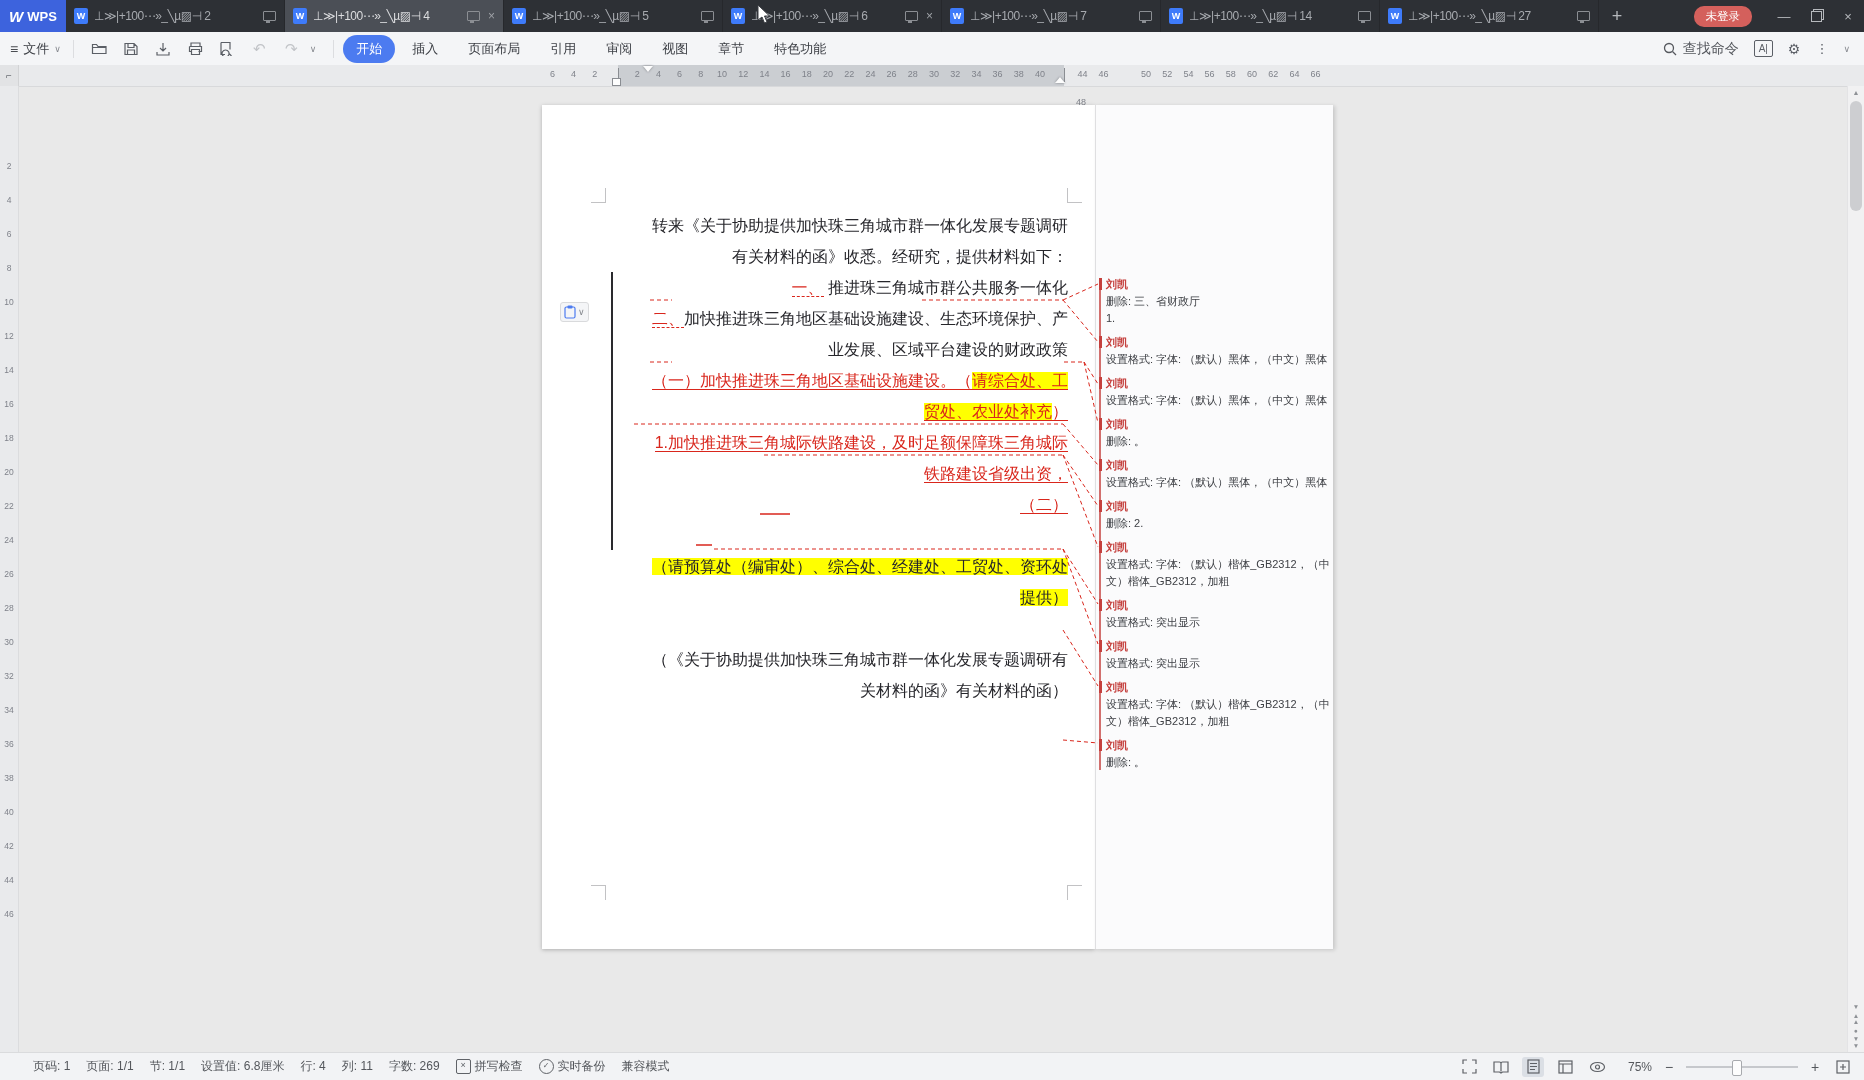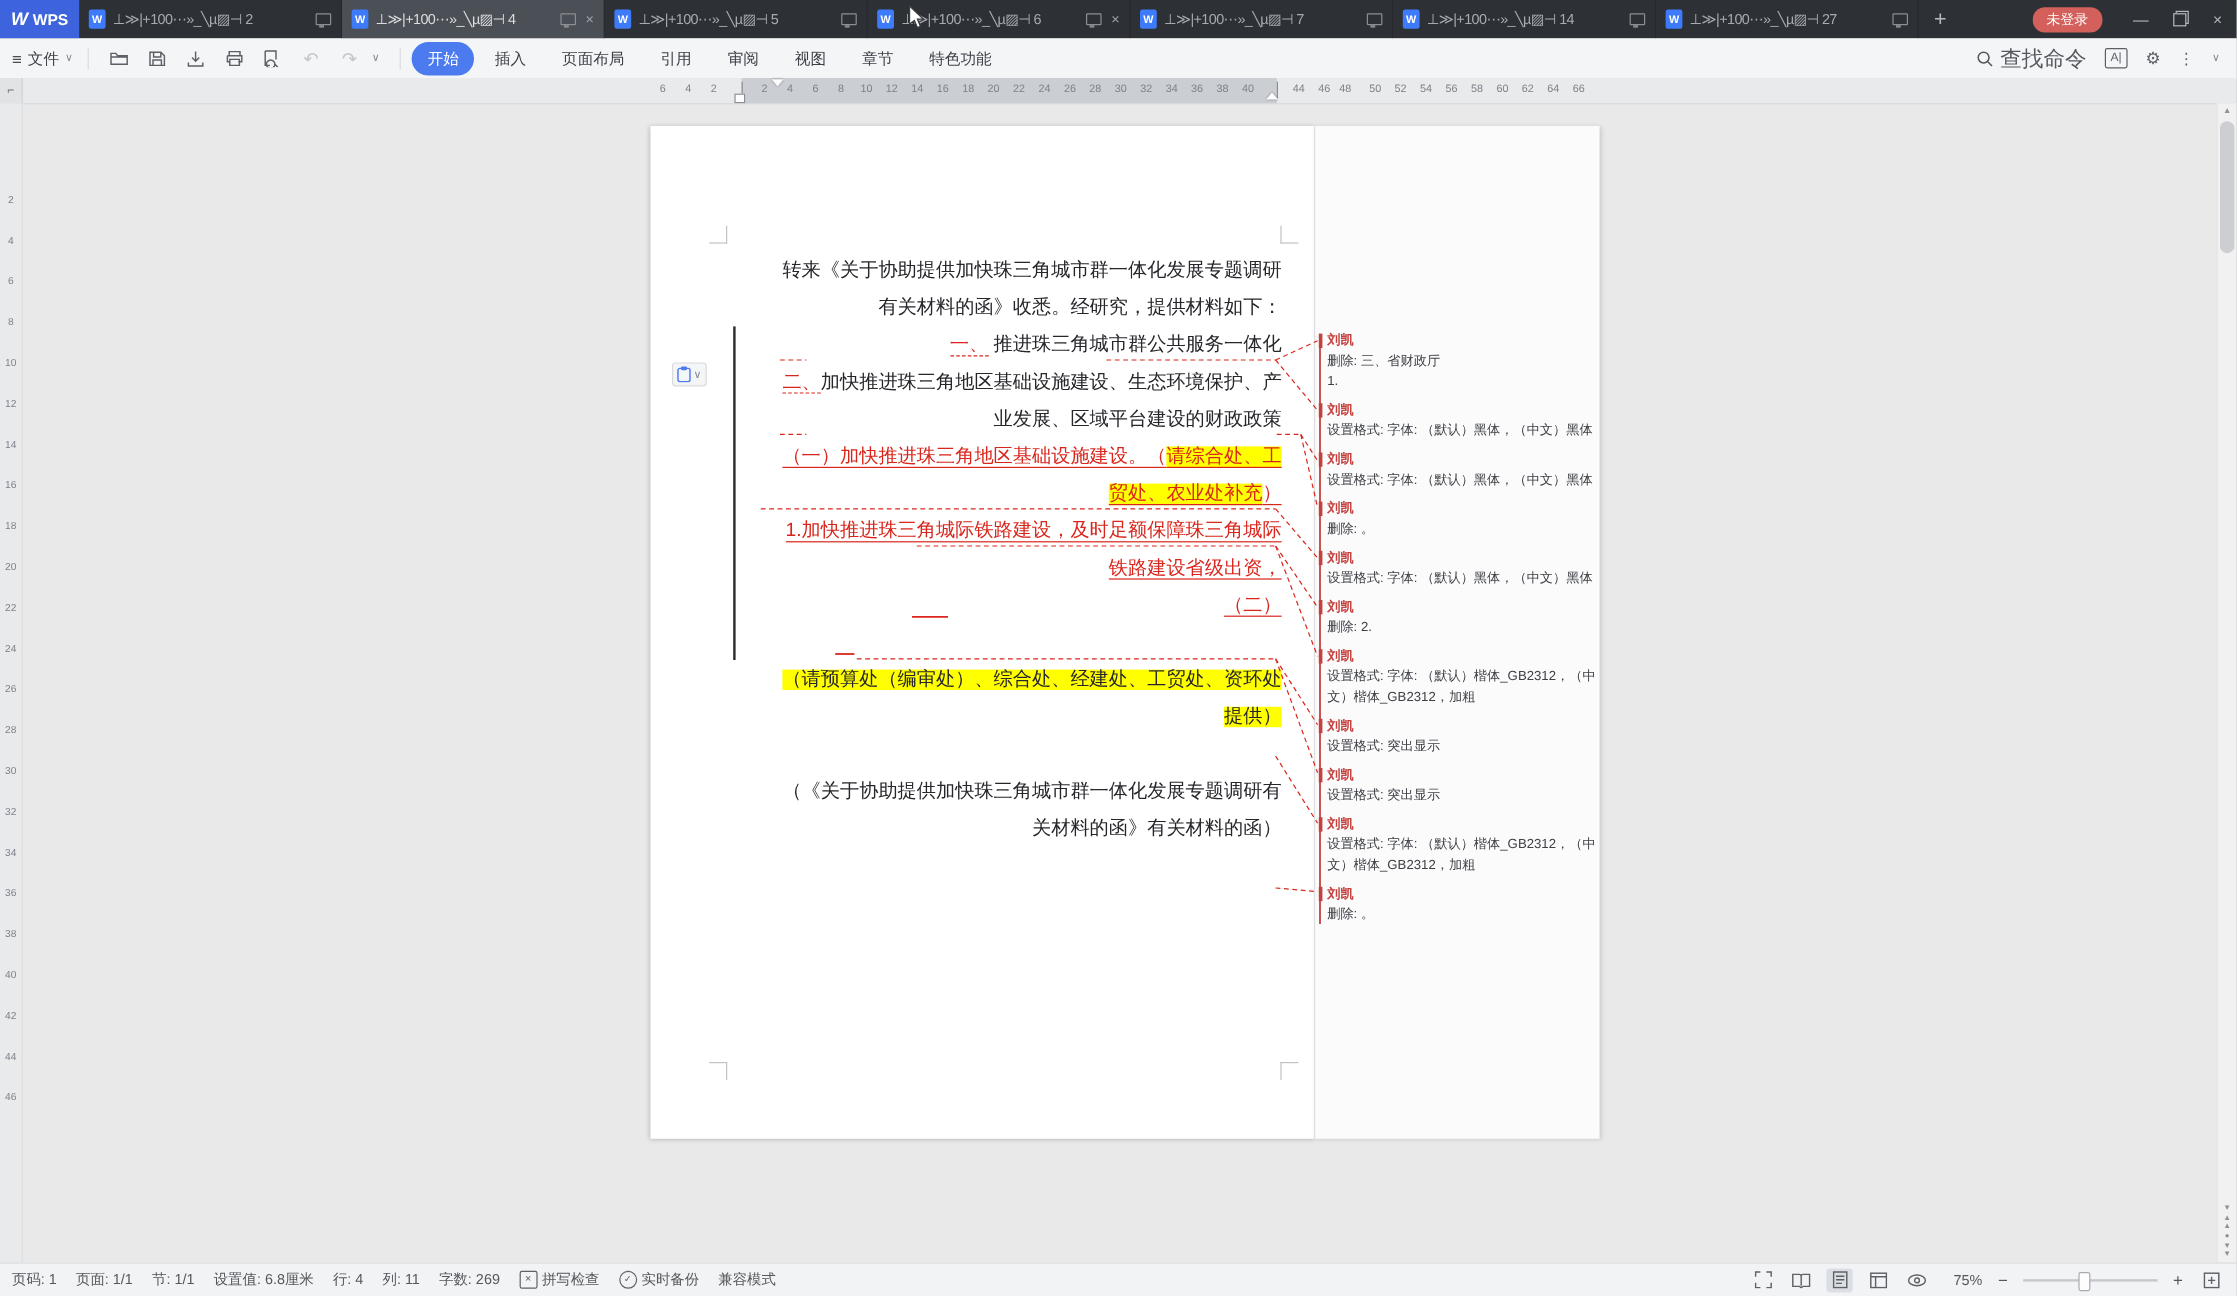--- a/index.html
+++ b/index.html
@@ -29,21 +29,21 @@
   .chev{font-size:9px;color:#85888E;}
   .vsep{width:1px;height:18px;background:#DCDDE0;margin:0 7px;}
   .tbico{width:27px;height:24px;display:flex;align-items:center;justify-content:center;}
   .tbico svg{stroke:#5B5F66;fill:none;stroke-width:1.2;}
   .tbico.disabled{color:#BFC1C5;}
   .arrglyph{font-size:15px;color:#5B5F66;}
   .disabled .arrglyph{color:#C2C4C8;}
   .menu{padding:5px 13px;border-radius:14px;margin:0 2px;white-space:nowrap;}
   .menu.active{background:#4C7BF0;color:#fff;}
   .mb-right{margin-left:auto;display:flex;align-items:center;gap:15px;padding-right:14px;color:#55585E;}
-  .findbox{display:flex;align-items:center;gap:6px;font-size:18px;}
+  .findbox{display:flex;align-items:center;gap:6px;font-size:14px;}
   .ico-a{width:17px;height:15px;border:1px solid #5B5F66;border-radius:2px;font-size:10px;display:flex;align-items:center;justify-content:center;color:#5B5F66;}
   .gear{font-size:14px;color:#5B5F66;}
   .vdots{font-size:13px;color:#5B5F66;}
   
   .hruler{position:absolute;left:0;top:65px;right:0;height:21px;background:#E9EAEC;border-bottom:1px solid #D8D9DB;}
   .hband{position:absolute;left:618px;top:0;width:446px;height:21px;background:#CBCED2;}
   .rnum{position:absolute;top:4px;font-size:9px;color:#7F828A;transform:translateX(-50%);}
   .mtick{position:absolute;top:3px;width:1px;height:14px;background:#8A8D92;}
   .m-fl{position:absolute;left:643px;top:1px;width:0;height:0;border-left:5px solid transparent;border-right:5px solid transparent;border-top:6px solid #FDFDFD;filter:drop-shadow(0 0 1px #7A7D82);}
   .m-box{position:absolute;left:612px;top:13px;width:7px;height:6px;background:#FDFDFD;border:1px solid #8A8D92;}
@@ -76,21 +76,21 @@
   .ce .bd{white-space:pre-line;}
   .ce::before{content:"";position:absolute;left:-7px;top:2px;width:3px;height:12px;background:#C5413E;}
   .overlay{position:absolute;left:0;top:0;pointer-events:none;}
   
   .scrollv{position:absolute;right:0;top:86px;width:16px;bottom:28px;background:#F1F1F2;border-left:1px solid #E3E3E5;}
   .sb-up{position:absolute;top:3px;left:0;right:0;text-align:center;font-size:7px;color:#8E9196;}
   .sb-thumb{position:absolute;left:2px;top:15px;width:12px;height:110px;background:#CDCED1;border-radius:6px;}
   .sb-bot{position:absolute;bottom:3px;left:0;right:0;display:flex;flex-direction:column;align-items:center;gap:2px;font-size:6.5px;color:#8E9196;line-height:1;}
   
   .statusbar{position:absolute;left:0;right:0;bottom:0;height:28px;background:#F2F3F5;border-top:1px solid #DADBDD;display:flex;align-items:center;font-size:12px;color:#54575C;padding:0 10px;gap:16px;box-sizing:border-box;}
-  .sb-left{display:flex;align-items:flex-end;gap:16px;white-space:nowrap;}
+  .sb-left{display:flex;align-items:flex-end;gap:16px;white-space:nowrap;margin-left:23px;}
   .sb-flag{display:flex;align-items:center;gap:4px;white-space:nowrap;}
   .sp-ico{width:13px;height:13px;border:1px solid #5F6267;border-radius:2px;font-size:9px;line-height:11px;text-align:center;color:#5F6267;}
   .sp-ico::before{content:"×";}
   .bk-ico{width:13px;height:13px;border:1px solid #5F6267;border-radius:50%;font-size:8px;line-height:12px;text-align:center;color:#5F6267;}
   .bk-ico::before{content:"✓";}
   .sb-right{margin-left:auto;display:flex;align-items:center;gap:10px;}
   .vico{width:22px;height:20px;display:flex;align-items:center;justify-content:center;border-radius:3px;}
   .vico svg{stroke:#5E6166;fill:none;stroke-width:1.2;}
   .vico.active{background:#DBDFE5;}
   .zoomtrack{width:112px;height:2px;background:#C6C8CC;position:relative;}
@@ -250,21 +250,21 @@
       <span class="rnum" style="left: 891.6px;">26</span>
       <span class="rnum" style="left: 912.8px;">28</span>
       <span class="rnum" style="left: 934px;">30</span>
       <span class="rnum" style="left: 955.2px;">32</span>
       <span class="rnum" style="left: 976.4px;">34</span>
       <span class="rnum" style="left: 997.6px;">36</span>
       <span class="rnum" style="left: 1018.8px;">38</span>
       <span class="rnum" style="left: 1040px;">40</span>
       <span class="rnum" style="left: 1082.4px;">44</span>
       <span class="rnum" style="left: 1103.6px;">46</span>
-      <span class="rnum" style="left: 1121px;">48</span>
+      <span class="rnum" style="left: 1081px; margin-top: 28px;">48</span>
       <span class="rnum" style="left: 1146px;">50</span>
       <span class="rnum" style="left: 1167.2px;">52</span>
       <span class="rnum" style="left: 1188.4px;">54</span>
       <span class="rnum" style="left: 1209.6px;">56</span>
       <span class="rnum" style="left: 1230.8px;">58</span>
       <span class="rnum" style="left: 1252px;">60</span>
       <span class="rnum" style="left: 1273.2px;">62</span>
       <span class="rnum" style="left: 1294.4px;">64</span>
       <span class="rnum" style="left: 1315.6px;">66</span>
     </div>

